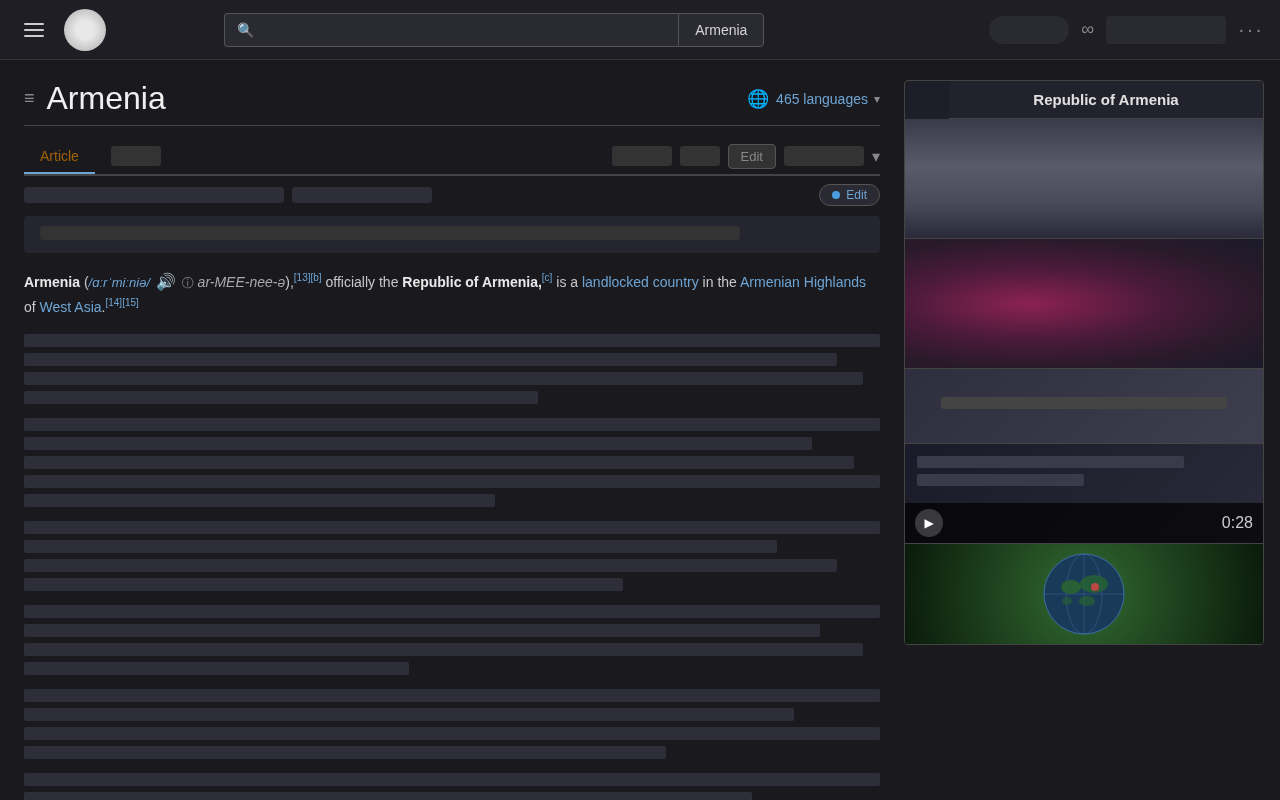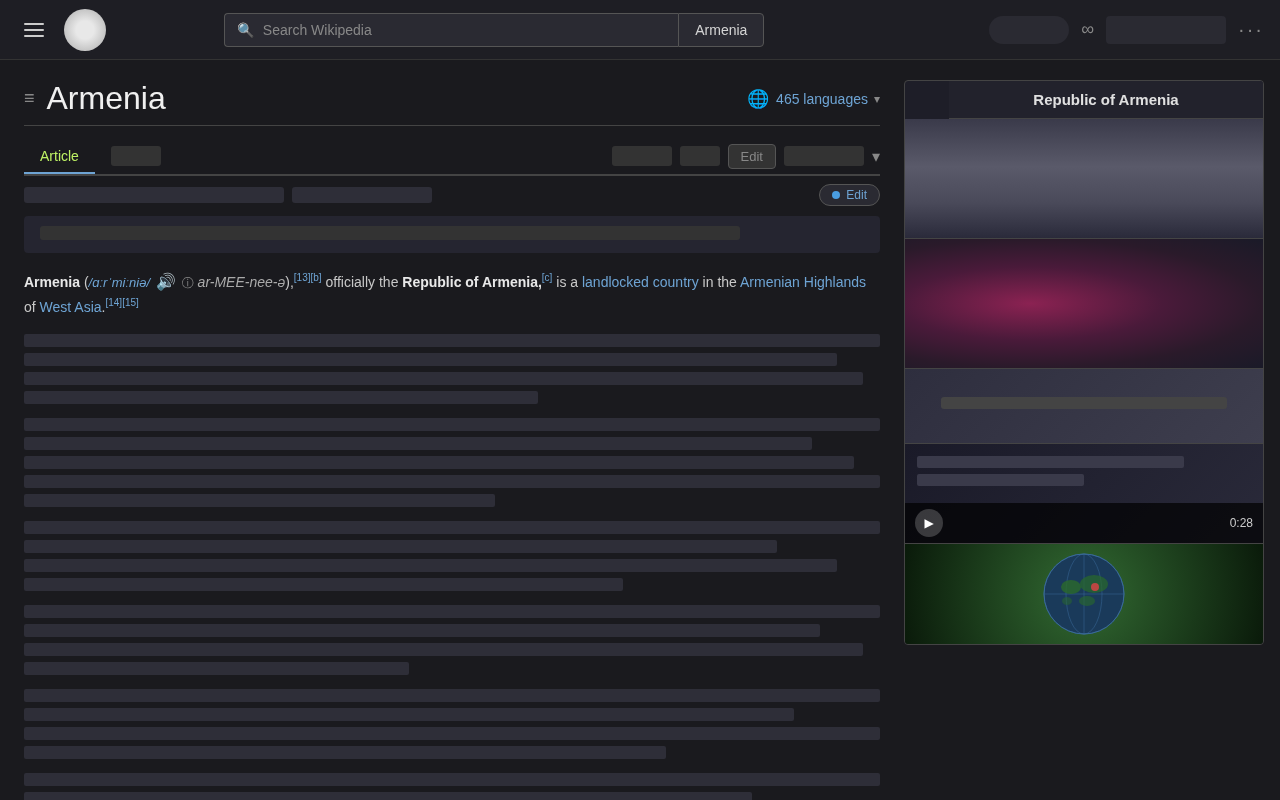--- a/index.html
+++ b/index.html
@@ -179,21 +179,21 @@
     .tab {
       padding: 8px 16px;
       color: #888;
       cursor: pointer;
       font-size: 14px;
       background: transparent;
       border: none;
       position: relative;
     }
     .tab.active {
-      color: #bef264;
+      color: #a16207;
     }
     .tab.active::after {
       content: '';
       position: absolute;
       bottom: -2px;
       left: 0;
       right: 0;
       height: 2px;
       background: #6ea4d4;
     }
@@ -395,21 +395,21 @@
       background: rgba(255,255,255,0.2);
       border: none;
       cursor: pointer;
       display: flex;
       align-items: center;
       justify-content: center;
       color: white;
       font-size: 12px;
     }
     .video-time {
-      font-size: 12px;
+      font-size: 16px;
       color: #ccc;
       margin-left: auto;
     }
     .infobox-image-globe {
       width: 100%;
       height: 100px;
       background: radial-gradient(circle at 50% 50%, #2a5a2a 20%, #1a3a1a 60%, #0a1a0a 100%);
       position: relative;
       overflow: hidden;
       display: flex;
@@ -449,21 +449,20 @@
   <div class="menu-icon">
     <span></span>
     <span></span>
     <span></span>
   </div>
   <div class="logo-circle"></div>
 
   <div class="search-container">
     <div class="search-input-wrap">
       <span class="search-icon-svg">🔍</span>
-      <input class="search-input" type="text" placeholder="Search Wikipedia" style="">
     </div>
     <button class="search-button">Armenia</button>
   </div>
 
   <div class="header-right">
     <div class="header-user-pill"></div>
     <span class="infinity-icon">∞</span>
     <div class="header-link-blurred"></div>
     <span class="more-icon">···</span>
   </div>

